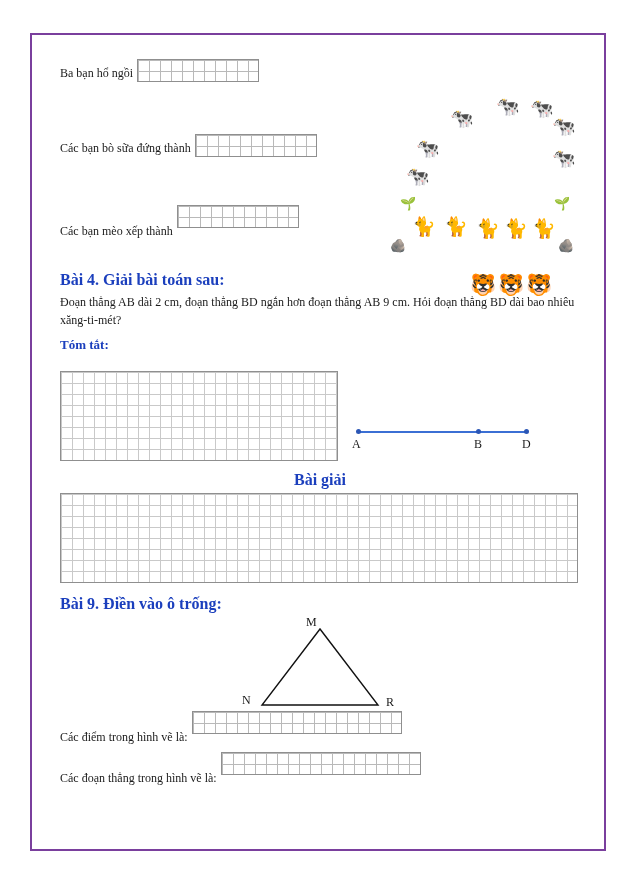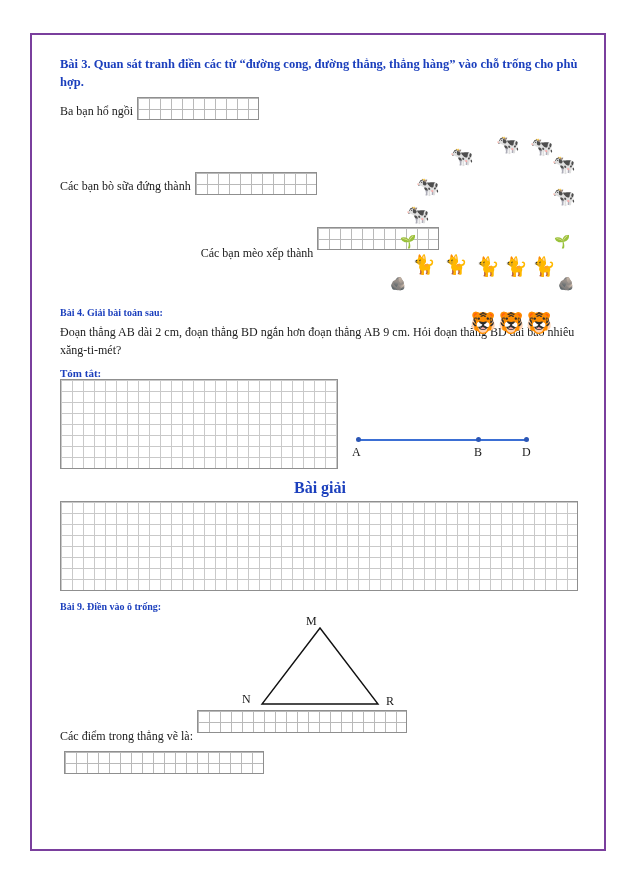--- a/index.html
+++ b/index.html
@@ -30,21 +30,21 @@
     top: 55px;
     width: 520px;
   }
   .heading {
     color: #1b3fbd;
     font-weight: bold;
     font-size: 12.5px;
     line-height: 1.45;
     margin: 0 0 6px 0;
   }
-  .heading.small { font-size: 10px; }
+  .heading.small { font-size: 16px; }
   .body-text {
     font-size: 12px;
     line-height: 1.5;
     margin: 0;
   }
   .row {
     display: flex;
     align-items: flex-end;
     margin-top: 6px;
   }
@@ -96,22 +96,22 @@
     left: 88px;
     top: 178px;
     display: flex;
     gap: 2px;
   }
   .tiger-row span { font-size: 21px; line-height: 1; }
 
   .sub-bold {
     color: #1b3fbd;
     font-weight: bold;
-    font-size: 11px;
-    margin: 8px 0 0 0;
+    font-size: 13px;
+    margin: 8px 0 18px 0;
   }
   .segment-wrap {
     position: relative;
     width: 180px;
     height: 70px;
     margin-left: 14px;
   }
   .segment-line {
     position: absolute;
     left: 6px;
@@ -153,35 +153,34 @@
   .flex-row-grid { display: flex; align-items: flex-end; }
 </style>
 </head>
 <body>
 
 <div class="page-border"></div>
 
 <div class="content">
 
   <div>
-    <p class="heading">Bài 3. Quan sát tranh điền các từ “đường cong, đường thẳng, thẳng hàng” vào chỗ trống cho phù hợp.</p>
 
     <div style="position:relative; height:215px;">
 
       <div class="row" style="margin-top:4px;text-align:center;">
         <span class="label">Ba bạn hổ ngồi</span>
         <div class="grid" style="width:122px;height:23px;margin-left:4px;"></div>
       </div>
 
       <div class="row" style="margin-top:52px;">
         <span class="label">Các bạn bò sữa đứng thành</span>
         <div class="grid" style="width:122px;height:23px;margin-left:4px;"></div>
       </div>
 
-      <div class="row" style="margin-top:44px;justify-content:center;">
+      <div class="row" style="margin-top:60px;">
         <span class="label">Các bạn mèo xếp thành</span>
         <div class="grid" style="width:122px;height:23px;margin-left:4px;position:relative;top:-12px;"></div>
       </div>
 
       <div class="picture-area">
         <span class="animal" style="left:114px;top:0px;">🐄</span>
         <span class="animal" style="left:148px;top:2px;">🐄</span>
         <span class="animal" style="left:68px;top:12px;">🐄</span>
         <span class="animal" style="left:170px;top:20px;">🐄</span>
         <span class="animal" style="left:34px;top:42px;">🐄</span>
@@ -237,22 +236,23 @@
     <div class="triangle-box">
       <svg width="200" height="98" viewBox="0 0 200 98">
         <polygon points="100,10 42,86 158,86" fill="none" stroke="#111111" stroke-width="1.4"></polygon>
       </svg>
       <span class="tri-label" style="left:86px;top:-4px;">M</span>
       <span class="tri-label" style="left:22px;top:74px;">N</span>
       <span class="tri-label" style="left:166px;top:76px;">R</span>
     </div>
 
     <div class="row" style="margin-top:6px;">
-      <span class="label">Các điểm trong thẳng vẽ là:</span>
+      <span class="label">Các điểm trong hình vẽ là:</span>
       <div class="grid" style="width:210px;height:23px;margin-left:4px;position:relative;top:-12px;"></div>
     </div>
 
     <div class="row" style="margin-top:18px;">
+      <span class="label">Các đoạn thẳng trong hình vẽ là:</span>
       <div class="grid" style="width:200px;height:23px;margin-left:4px;position:relative;top:-12px;"></div>
     </div>
   </div>
 
 </div>
 
 </body></html>

